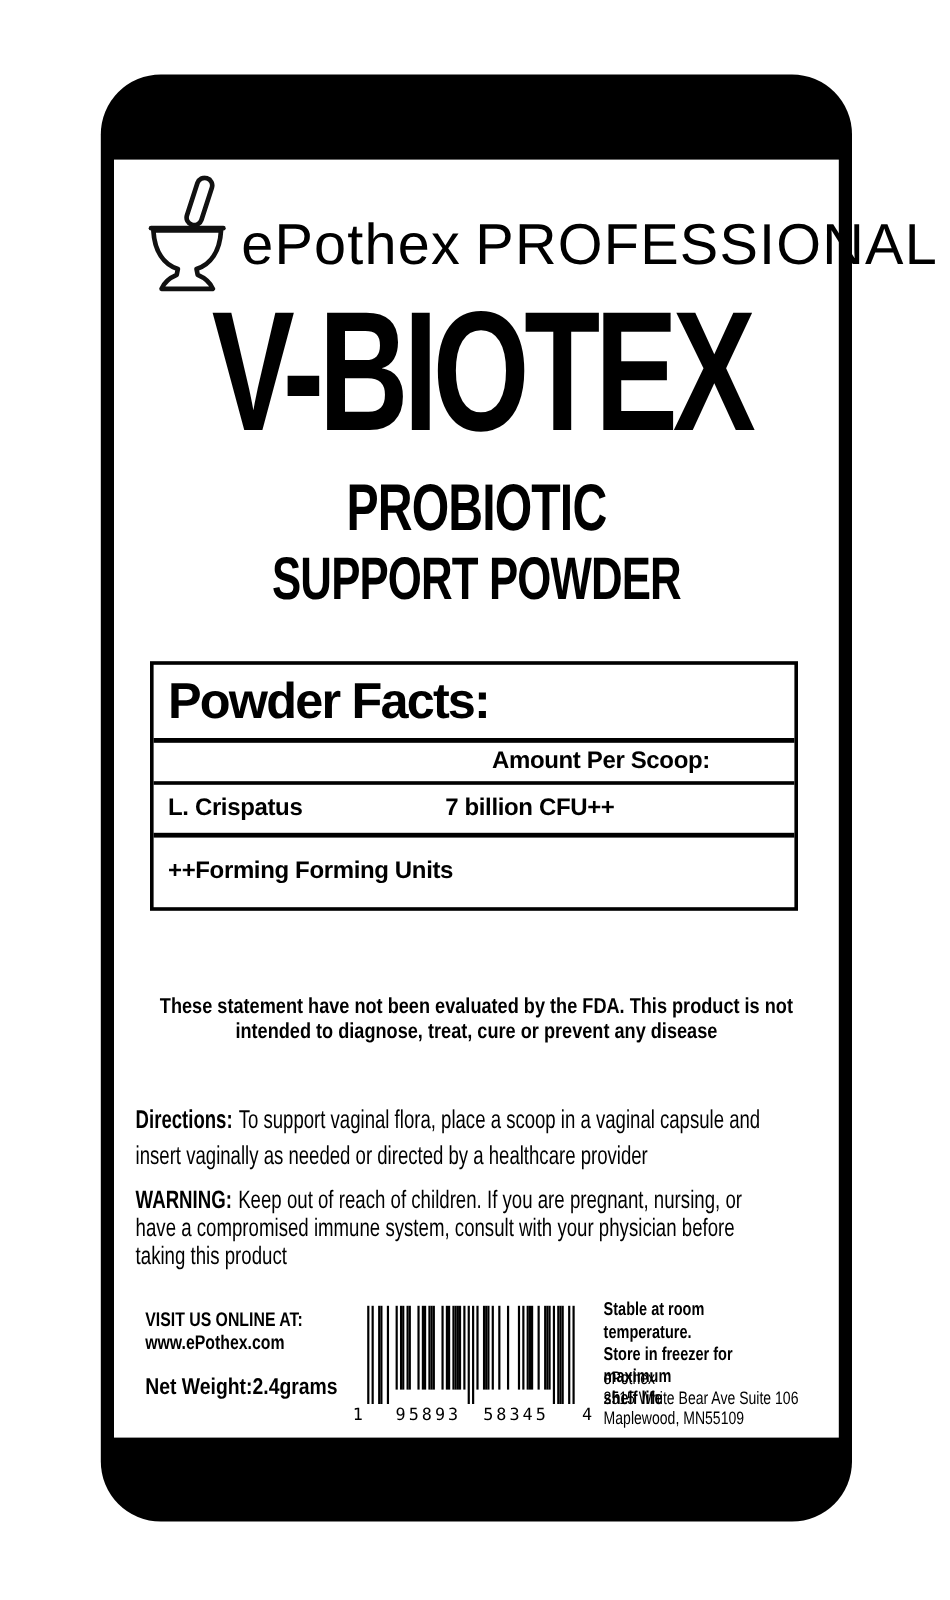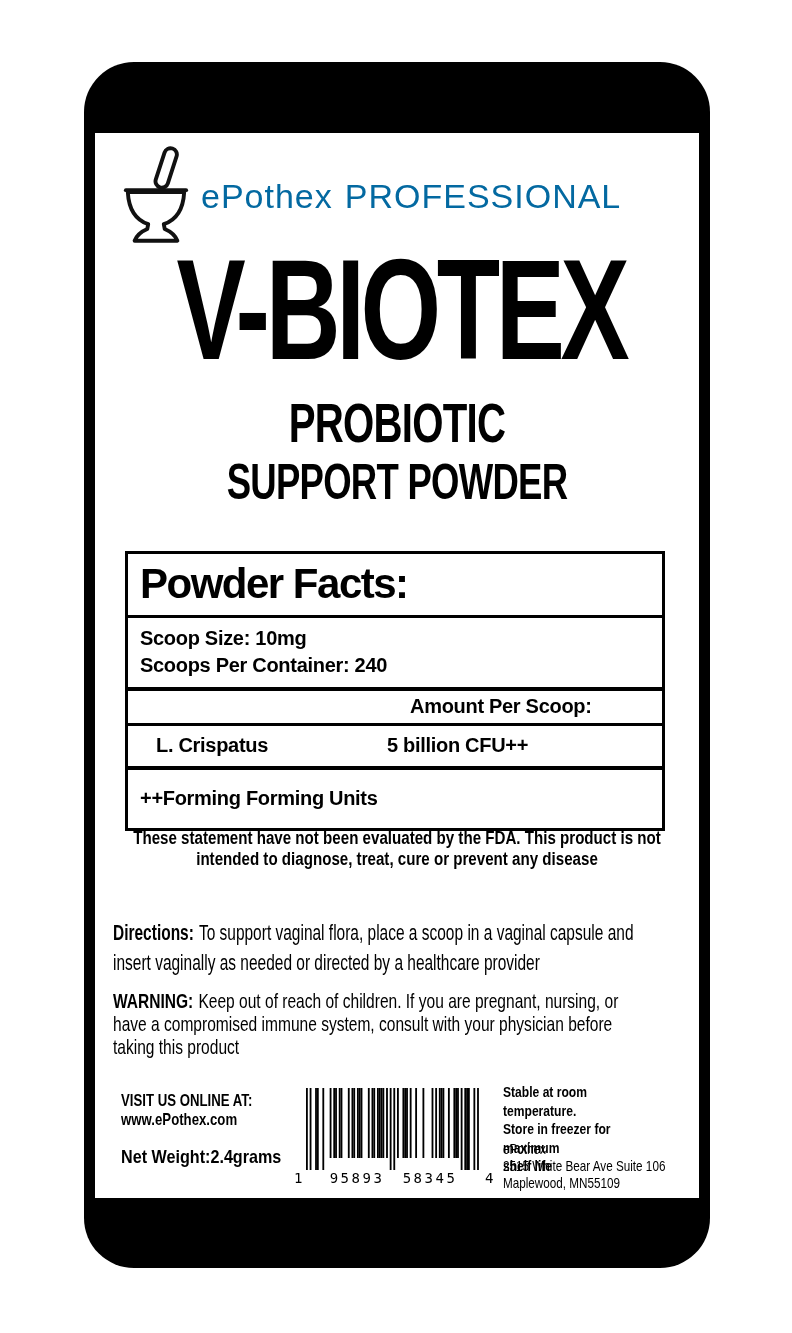--- a/index.html
+++ b/index.html
@@ -14,38 +14,38 @@
   }
   .inner {
     position:absolute; left:11px; right:11px; top:71px; bottom:70px;
     background:#fff;
   }
   .abs { position:absolute; }
 
   
   .logo-icon { left:26px; top:13px; width:70px; height:98px; }
   .logo-text {
-    left:106px; top:44px; font-size:34px; letter-spacing:1px; color:#0369a1;
+    left:106px; top:44px; font-size:48px; letter-spacing:1px; color:#000000;
     white-space:nowrap; font-weight:300;
   }
   .brand-suffix { margin-left:12px; }
 
   
   .ctr { left:0; width:604px; text-align:center; font-weight:bold; white-space:nowrap; }
   .title { top:102px; font-size:142px; line-height:1.05; letter-spacing:-6px; transform:scaleX(0.73); }
   .sub1  { top:263px; font-size:55px; line-height:1; letter-spacing:-1px; transform:scaleX(0.73); }
   .sub2  { top:324px; font-size:50px; line-height:1; letter-spacing:-1px; transform:scaleX(0.73); }
 
   
   .facts { left:30px; top:418px; width:540px; border:3px solid #000; background:#fff; }
   .f-header { font-size:42px; font-weight:bold; letter-spacing:-1.5px; padding:8px 12px 9px; line-height:1.05;border-radius:26px; }
   .f-serving { border-top:3px solid #000; padding:7px 12px 8px; font-size:20px; font-weight:bold; line-height:27px; letter-spacing:-0.3px; }
   .f-grid { display:grid; grid-template-columns:231px 1fr; }
   .f-amount { border-top:4px solid #000; padding:4px 12px 5px; font-size:20px; font-weight:bold; letter-spacing:-0.3px;gap:39px; }
-  .f-ing { border-top:3px solid #000; padding:8px 28px 9px; font-size:20px; font-weight:bold; letter-spacing:-0.3px; }
+  .f-ing { border-top:3px solid #000; padding:8px 12px 9px; font-size:20px; font-weight:bold; letter-spacing:-0.3px; }
   .f-foot { border-top:4px solid #000; padding:17px 12px 18px; font-size:20px; font-weight:bold; letter-spacing:-0.3px; }
 
   
   .fda {
     top:695px; left:-28px; width:660px; text-align:center; font-weight:bold;
     font-size:18px; line-height:21px; white-space:pre-line; transform:scaleX(0.84);
   }
   .para { white-space:pre-line; transform-origin:left top; }
   .directions { top:785px; left:18px; width:812px; font-size:21.5px; line-height:30px; transform:scaleX(0.72); }
   .warning    { top:856px; left:18px; width:812px; font-size:21px;   line-height:23px; transform:scaleX(0.74); }
@@ -74,31 +74,27 @@
     <div class="abs logo-text">
       <span>ePothex</span><span class="brand-suffix">PROFESSIONAL</span>
     </div>
 
     <div class="abs ctr title">V-BIOTEX</div>
     <div class="abs ctr sub1">PROBIOTIC</div>
     <div class="abs ctr sub2">SUPPORT POWDER</div>
 
     <div class="abs facts">
       <div class="f-header">Powder Facts:</div>
-      <div class="f-serving">
-        <div>Scoop Size: 10mg</div>
-        <div>Scoops  Per Container: 240</div>
-      </div>
       <div class="f-amount f-grid">
         <span></span>
         <span>Amount Per Scoop:</span>
       </div>
       <div class="f-ing f-grid">
         <span>L. Crispatus</span>
-        <span>5 billion CFU++</span>
+        <span>7 billion CFU++</span>
       </div>
       <div class="f-foot">++Forming Forming Units</div>
     </div>
 
     <div class="abs fda">These statement have not been evaluated by the FDA. This product is  not
 intended to diagnose, treat, cure or prevent any disease</div>
 
     <p class="abs para directions"><span class="b">Directions:</span><span>To support vaginal flora, place a scoop in a vaginal capsule and
 insert vaginally as needed or directed by a healthcare provider</span></p>
 

